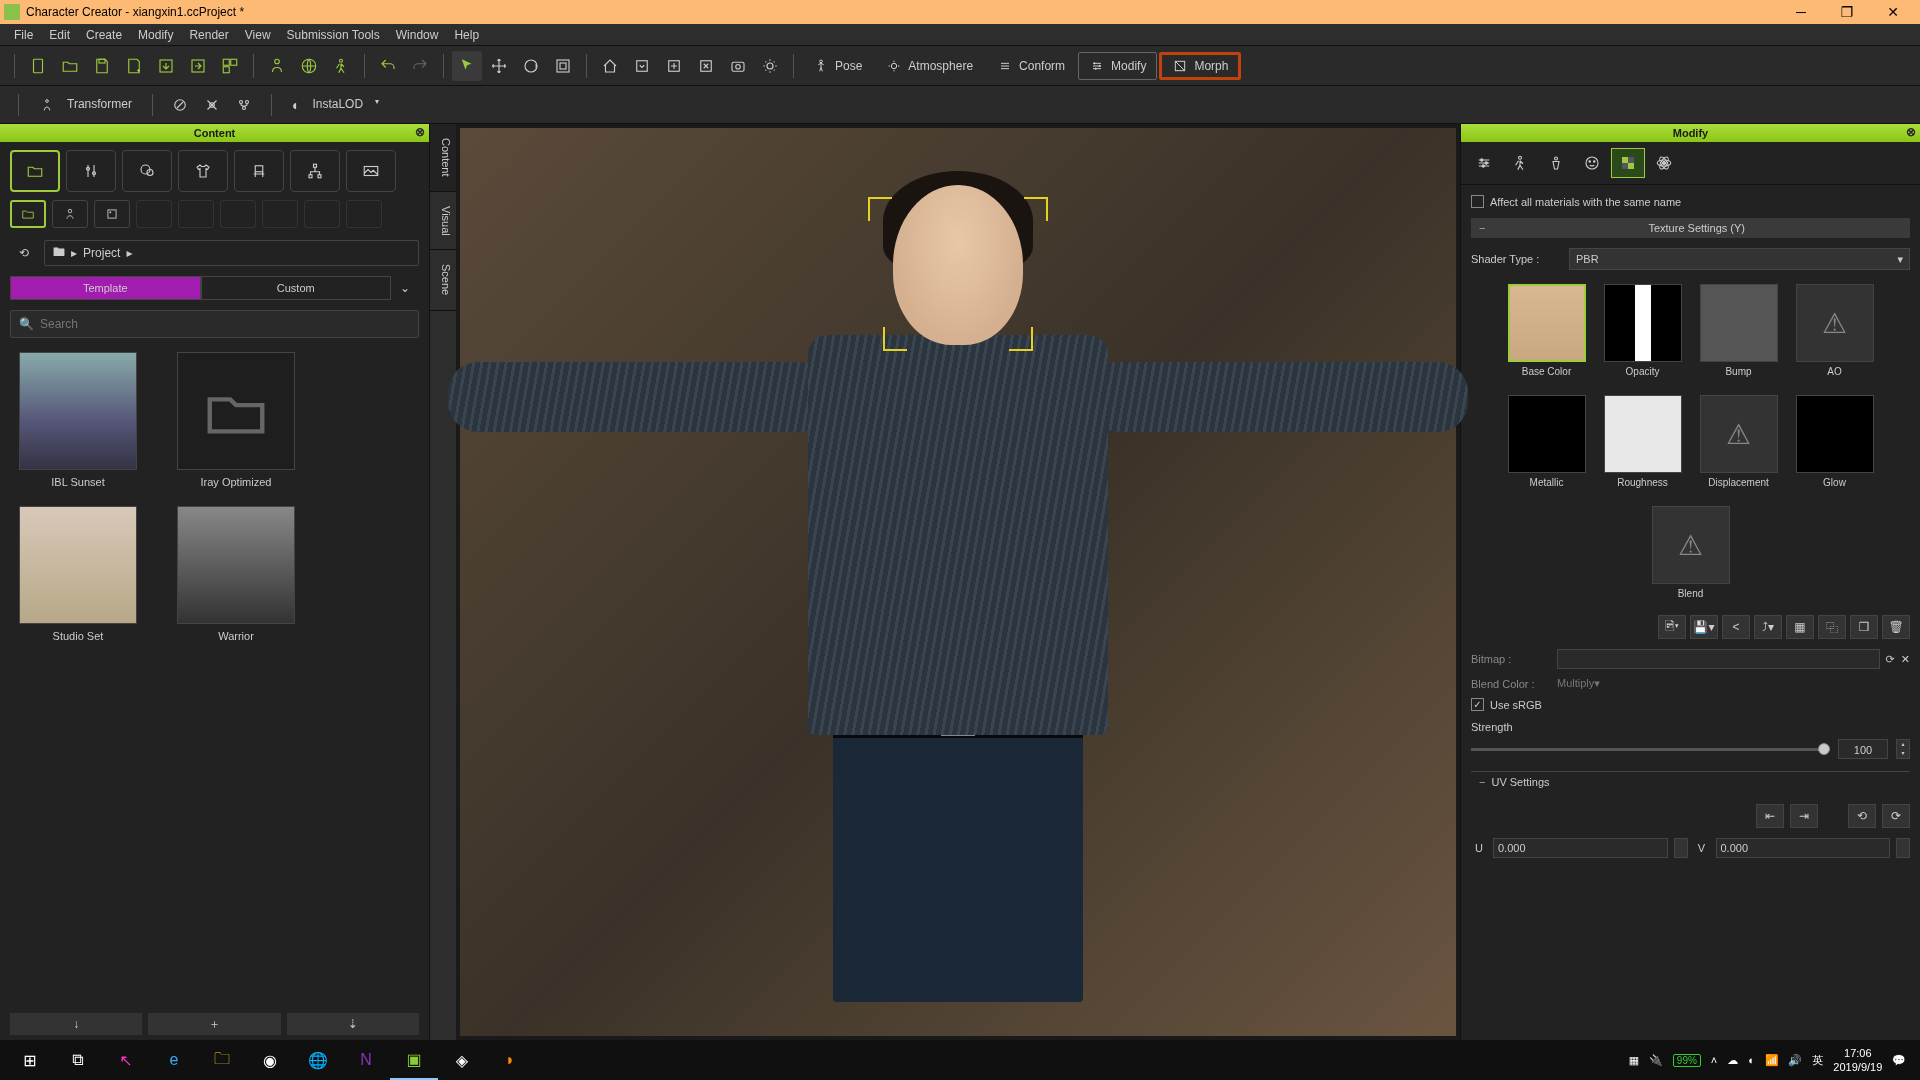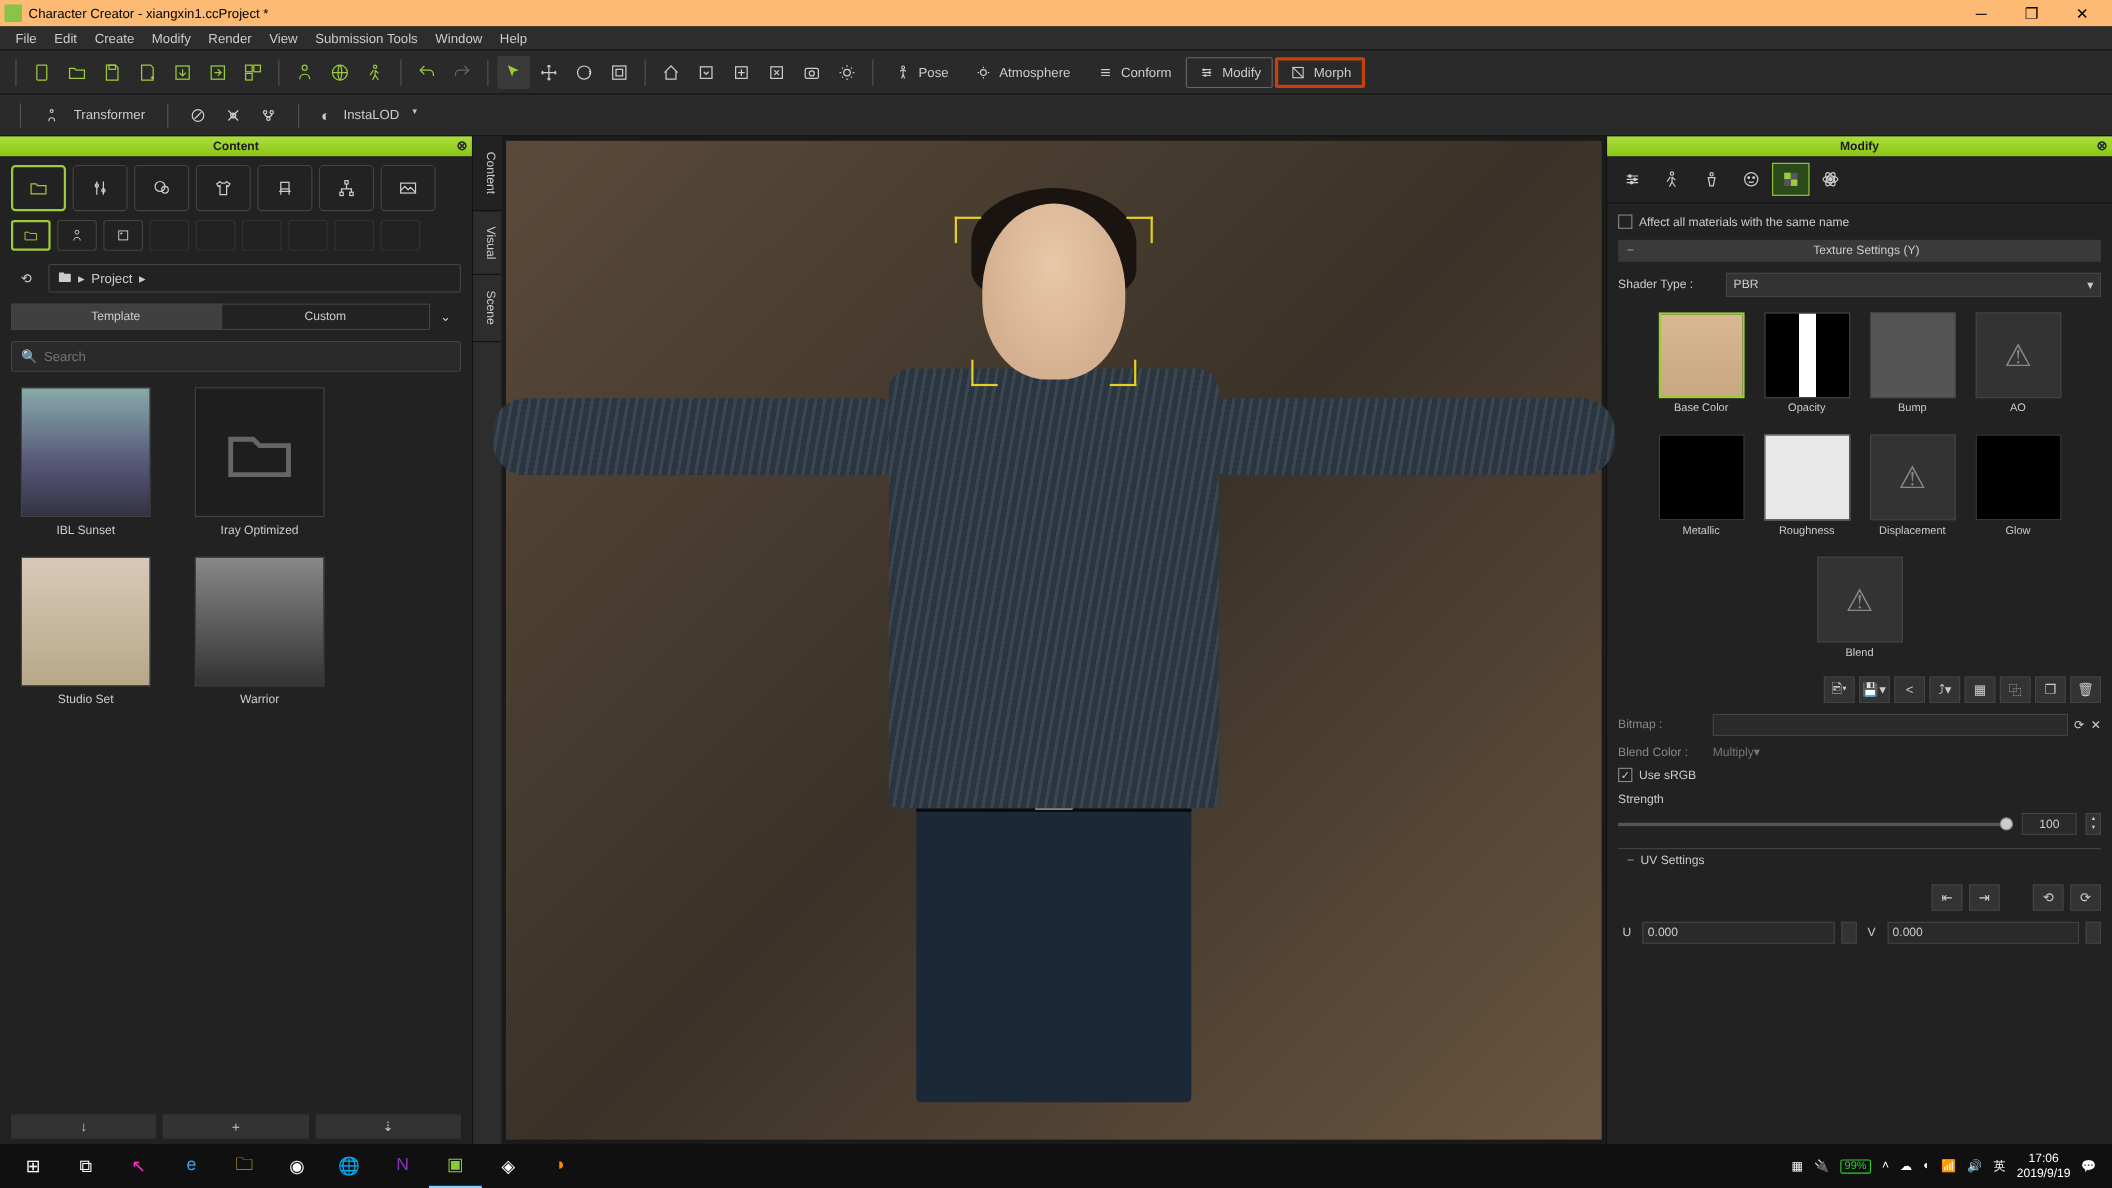--- a/index.html
+++ b/index.html
@@ -39,21 +39,21 @@
 .tabicon.active { border:2px solid #9ccc3c; color:#9ccc3c; }
 .subtabs { display:flex; gap:6px; padding:0 10px 8px 10px; }
 .subtab { width:36px; height:28px; border:1px solid #444; border-radius:3px; display:flex; align-items:center; justify-content:center; color:#ccc;}
 .subtab.active { border:2px solid #9ccc3c; color:#9ccc3c;}
 .subtab.empty { border:1px solid #333; }
 .breadcrumb { margin:4px 10px; display:flex; align-items:center; gap:6px; }
 .breadcrumb .back { width:28px; height:26px; display:flex; align-items:center; justify-content:center; color:#ccc; }
 .breadcrumb .path { flex:1; height:26px; border:1px solid #444; border-radius:2px; display:flex; align-items:center; padding:0 8px; gap:6px; color:#ccc; }
 .tcswitch { display:flex; margin:6px 10px; align-items:center; }
 .tc { flex:1; text-align:center; padding:5px 0; border:1px solid #444; font-size:11px;}
-.tc.active { background:#404040; }
+.tc.active { background:#a21caf; }
 .tcmenu { width:28px; text-align:center; }
 .search { margin:4px 10px; height:28px; border:1px solid #444; border-radius:2px; display:flex; align-items:center; padding:0 8px; gap:6px; color:#888; background:#2a2a2a; }
 .search input { flex:1; background:transparent; border:none; outline:none; color:#ccc; font-size:12px;}
 .grid { flex:1; padding:10px 14px; overflow:auto; display:flex; flex-wrap:wrap; gap:18px 30px; align-content:flex-start;}
 .gitem { width:128px; display:flex; flex-direction:column; align-items:center; gap:6px; }
 .gthumb { width:118px; height:118px; background:#333; border:1px solid #444; display:flex; align-items:center; justify-content:center; color:#666; font-size:36px;}
 .gthumb.folder { background:#1e1e1e; }
 .glabel { font-size:11px; color:#ccc; text-align:center; }
 .leftfoot { height:32px; display:flex; gap:6px; padding:0 10px; align-items:center; }
 .leftfoot .fbtn { flex:1; height:22px; background:#333; display:flex; align-items:center; justify-content:center; color:#ccc;}

